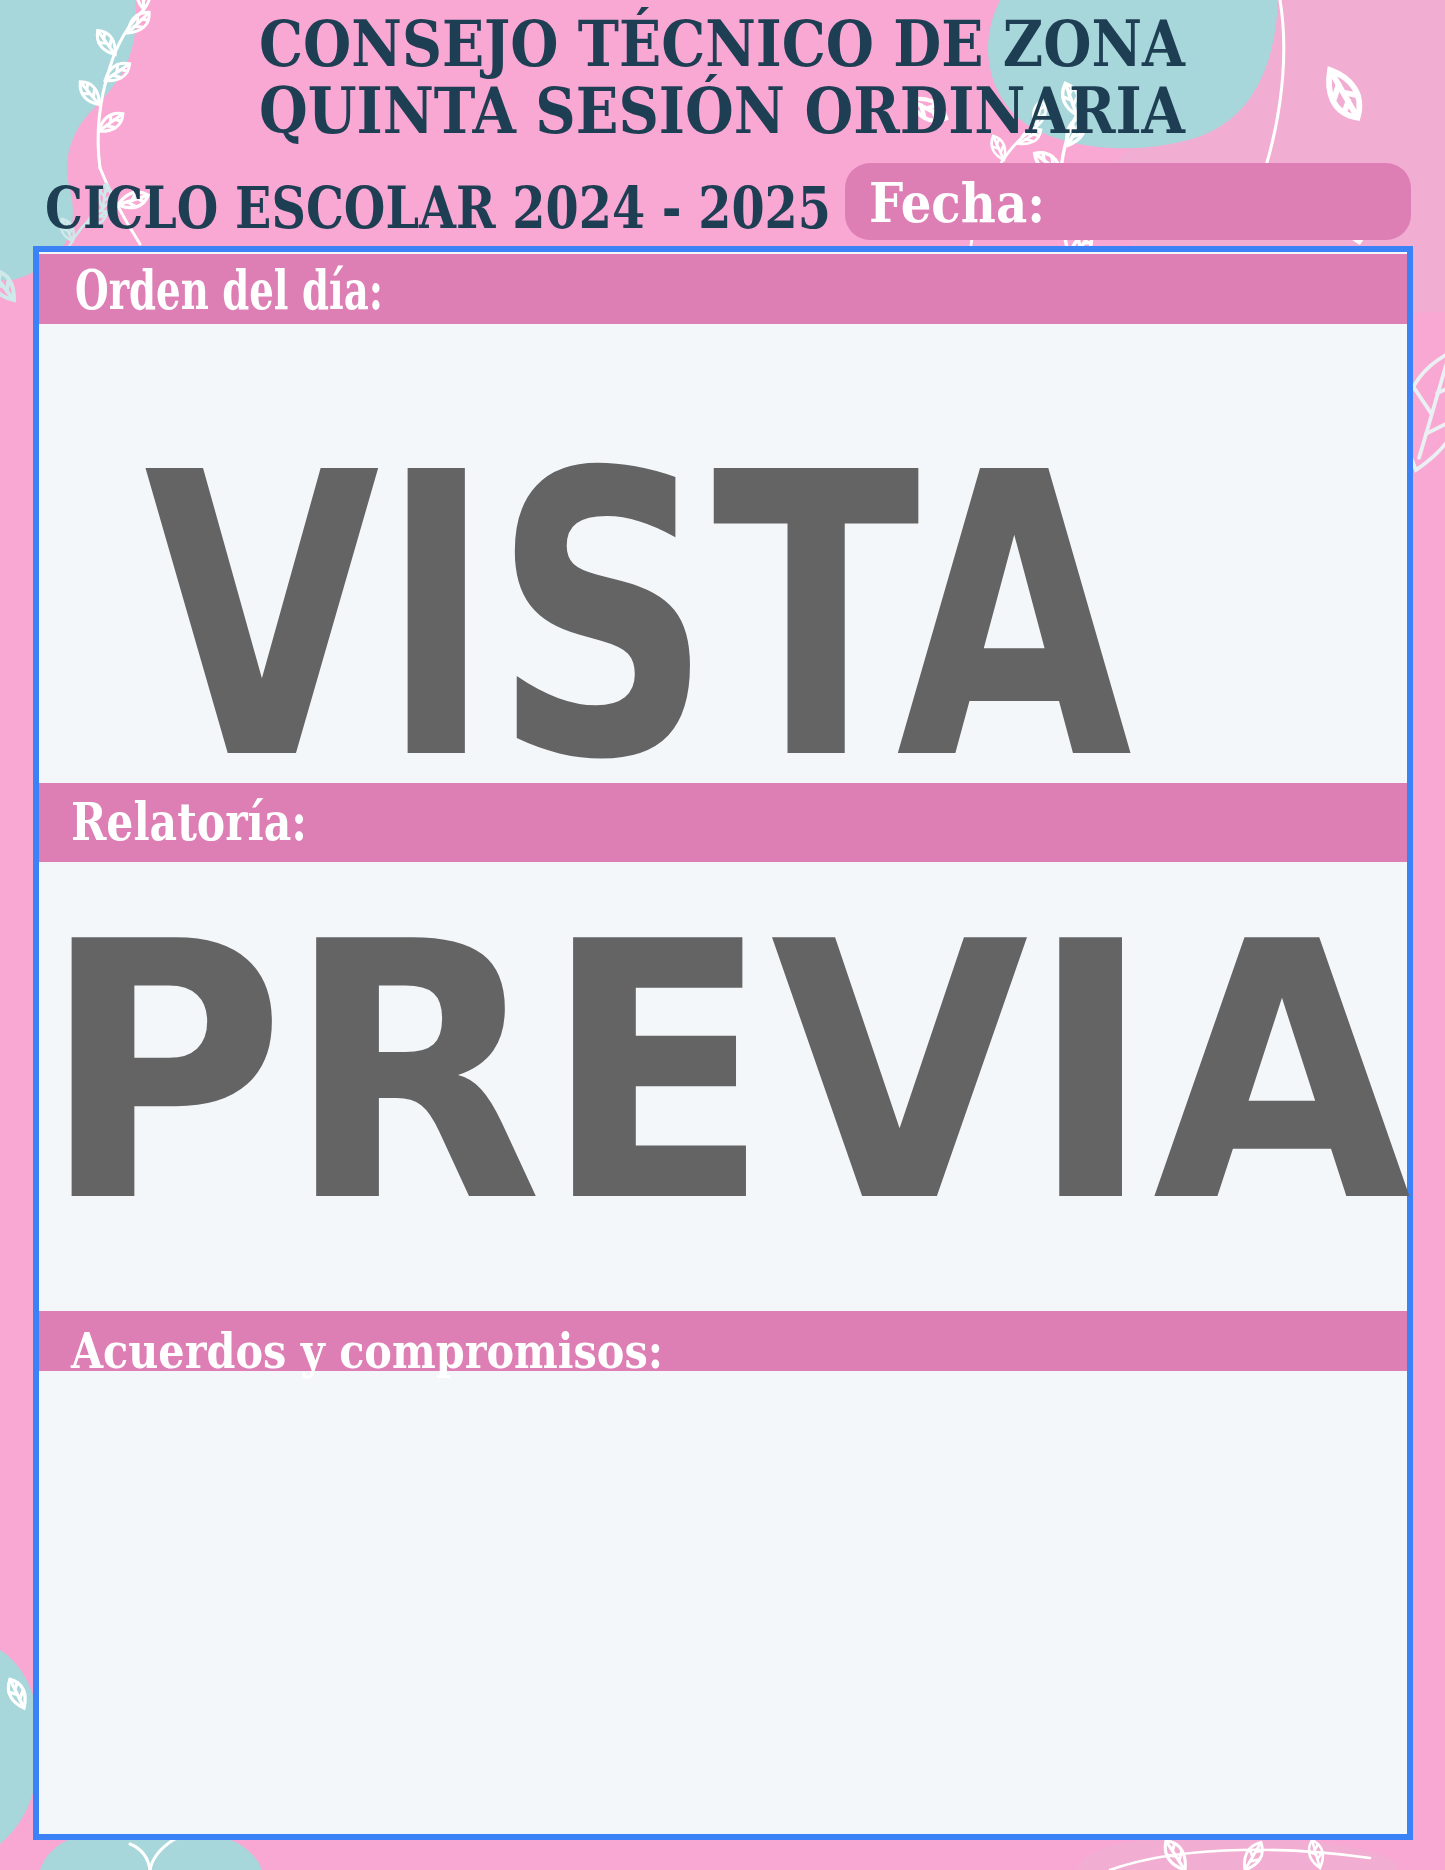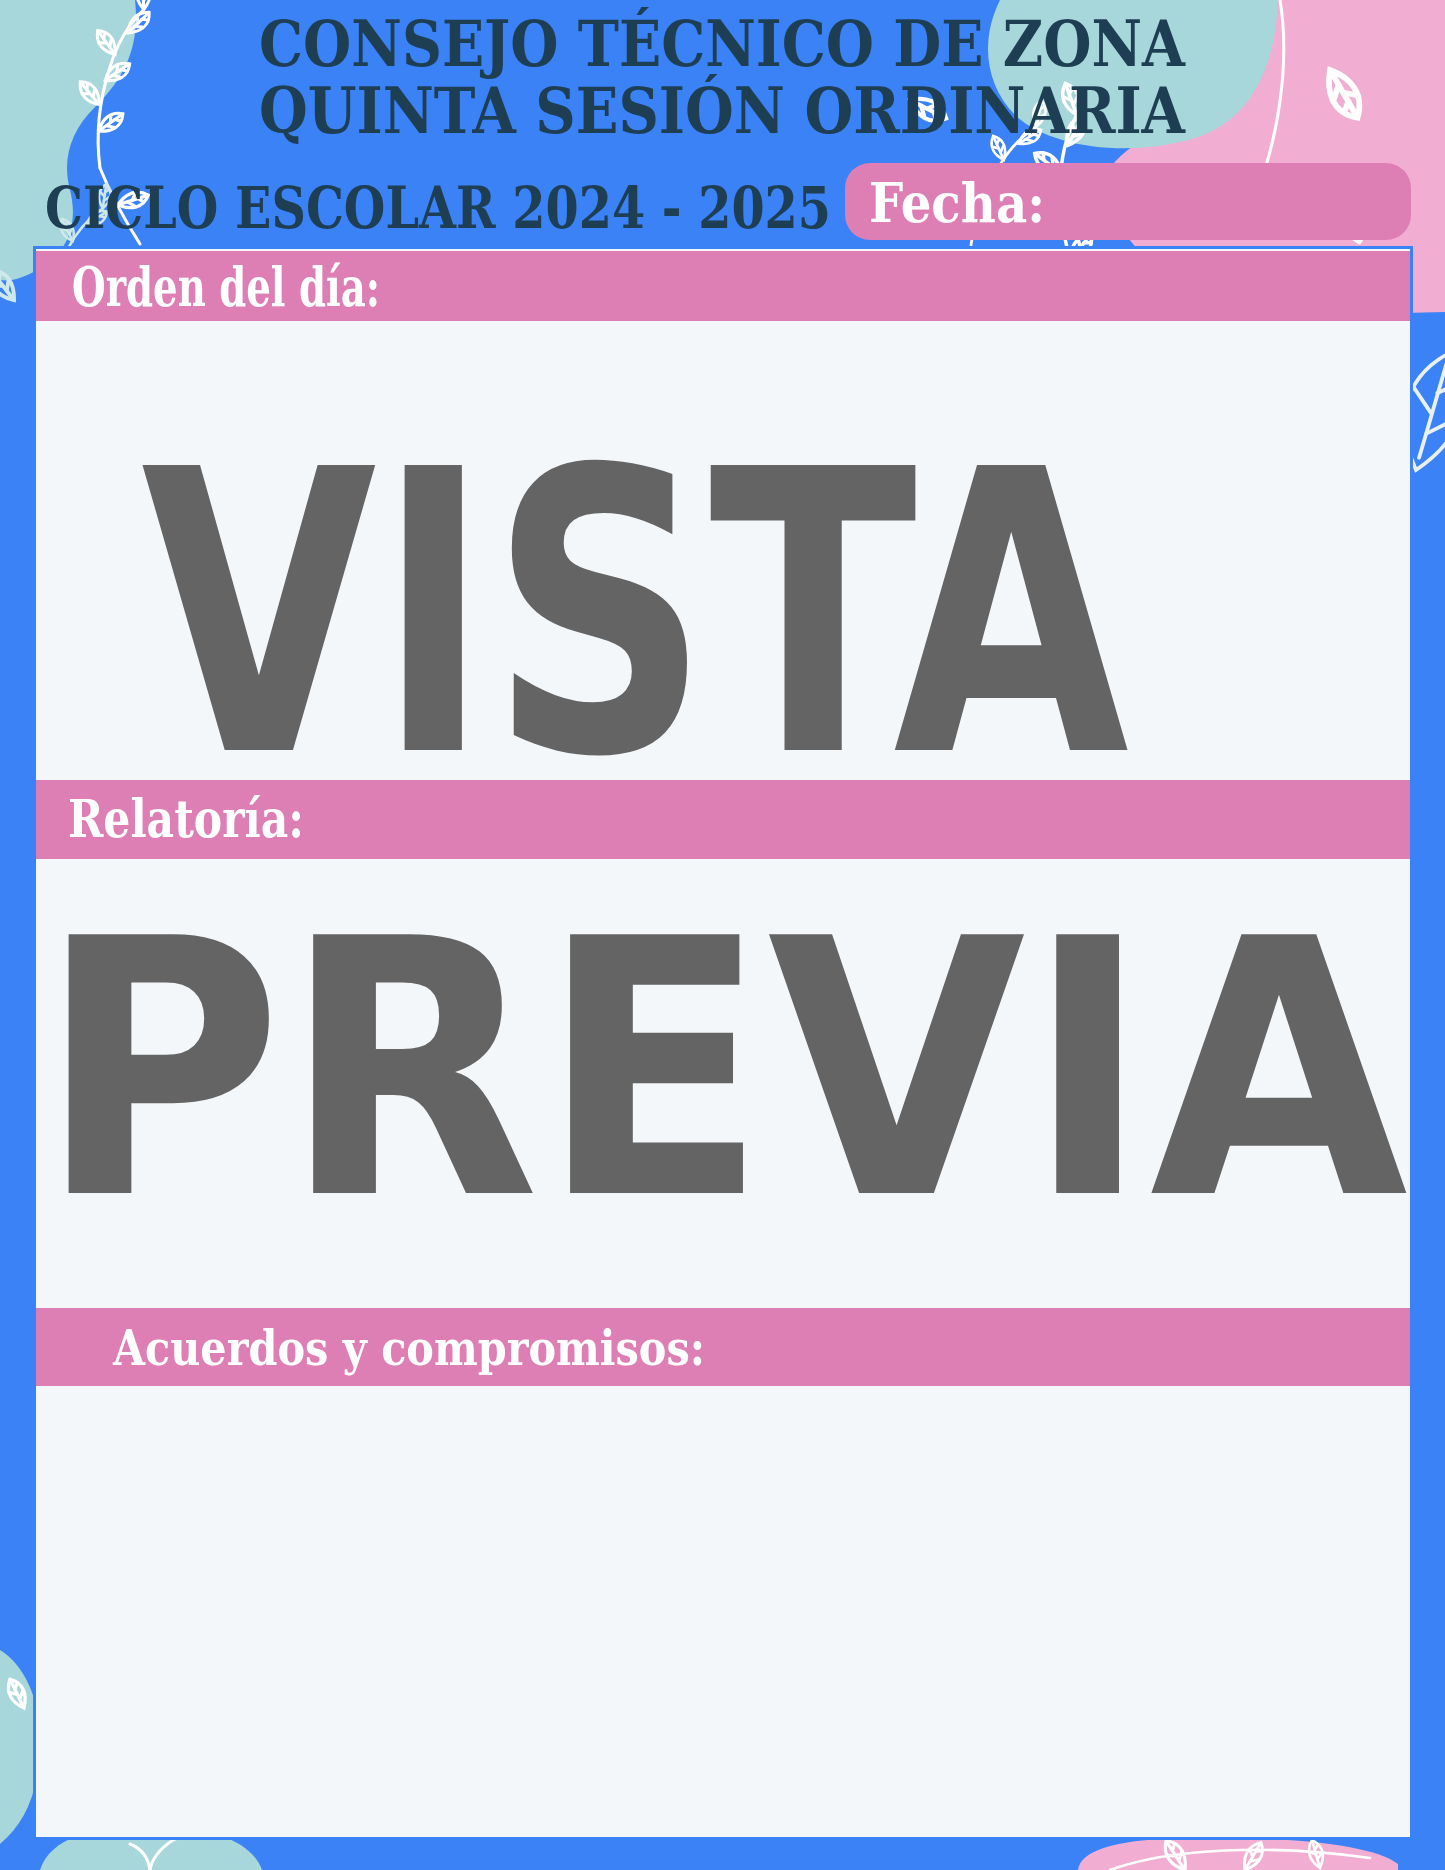--- a/index.html
+++ b/index.html
@@ -1,43 +1,43 @@
 <!DOCTYPE html>
 <html><head>
 <meta charset="utf-8">
 <style>
   * { margin:0; padding:0; box-sizing:border-box; }
   html,body { background:#e9eef0; }
   .page {
     position:relative; width:1445px; height:1870px;
-    background:#3b82f6; overflow:hidden;
+    background:#f9a8d4; overflow:hidden;
     font-family:"DejaVu Serif", serif;
     text-align:center;
   }
   svg { display:block; }
   .t-serif { font-family:"DejaVu Serif", serif; font-weight:700; }
   .t-sans  { font-family:"DejaVu Sans", sans-serif; font-weight:700; }
   .navy-fill { fill:#1e3e53; }
   .gray-fill { fill:#646464; }
   .white-fill { fill:#ffffff; }
   .deco { position:absolute; pointer-events:none; }
   .title-svg { position:absolute; left:257px; width:930px; height:52px; overflow:visible; }
   .ciclo-svg { position:absolute; left:45px; top:186px; width:788px; height:48px; overflow:visible; }
   .fecha-bar {
     position:absolute; left:845px; top:163px; width:566px; height:77px;
     background:#dd7fb4; z-index:3; display:flex; align-items:stretch;border-radius:25px;
   }
   .panel {
     position:absolute; left:33px; top:246px; width:1380px; height:1594px;
-    background:#f3f7f9; border:3px solid #3b82f6; z-index:2;
+    background:#f3f7f9; border:6px solid #3b82f6; z-index:2;
   }
   .bar { position:absolute; left:0; width:100%; background:#dd7fb4; }
   .bar-orden     { top:2px;    height:70px; }
   .bar-relatoria { top:531px;  height:79px; }
-  .bar-acuerdos  { top:1059px; height:78px;padding-left:45px; }
+  .bar-acuerdos  { top:1059px; height:60px; }
   .bar svg, .fecha-bar svg { overflow:visible; }
   .content-zone { position:absolute; left:0; width:100%; background:transparent; }
   .watermark { position:absolute; overflow:visible; z-index:1; }
 </style>
 </head>
 <body>
 
 <div class="page">
 
   <svg width="0" height="0" style="position:absolute" aria-hidden="true">

